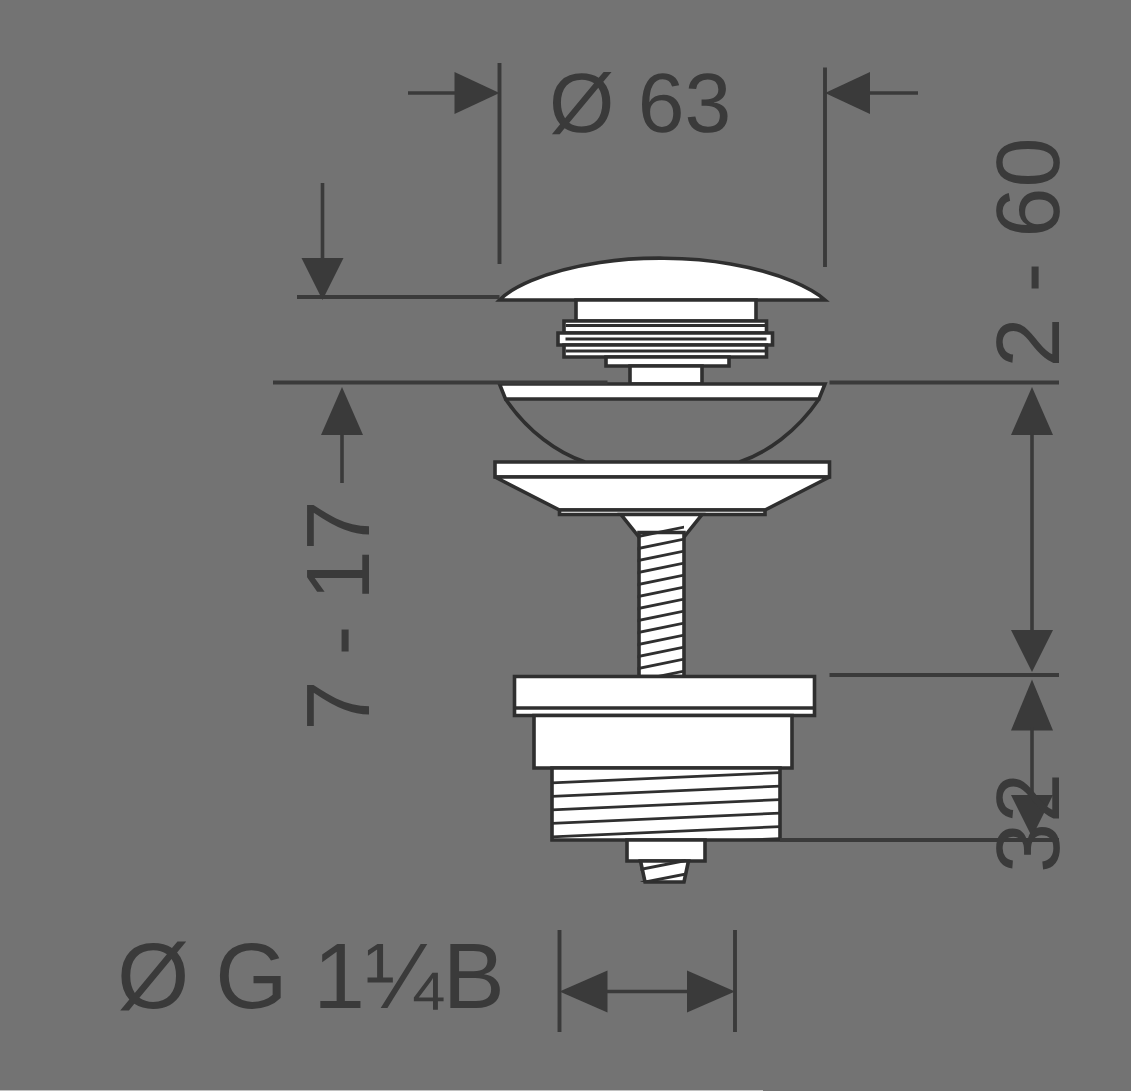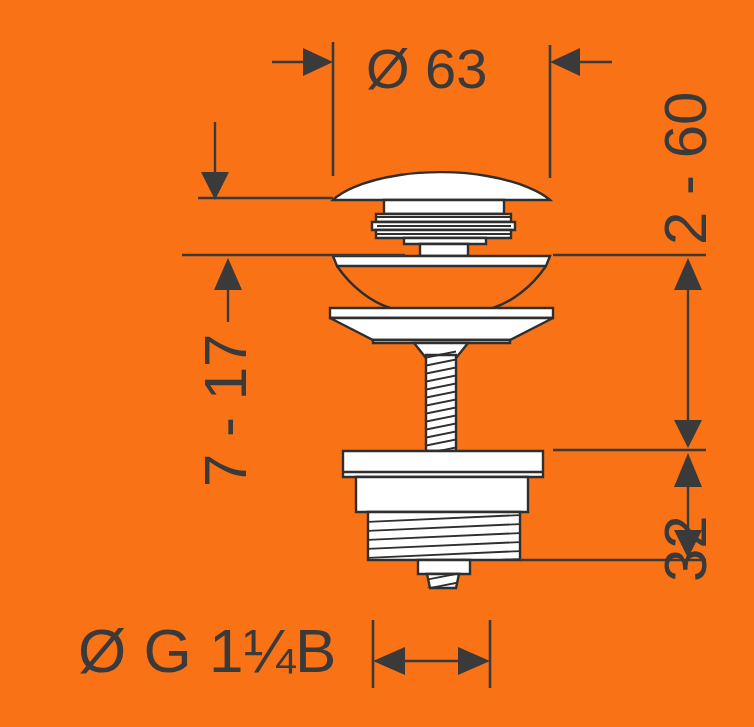--- a/index.html
+++ b/index.html
@@ -7,21 +7,21 @@
     padding: 0;
     background: #ffffff;
   }
   body {
     font-family: "Liberation Sans", sans-serif;
   }
   #drawing-root {
     position: relative;
     width: 754px;
     height: 727px;
-    background: #f97316;
+    background: #737373;
     overflow: hidden;
     text-align: center;
   }
   svg.tech-drawing {
     display: block;
     width: 754px;
     height: 727px;
   }
   .dim-text {
     font-family: "Liberation Sans", sans-serif;

